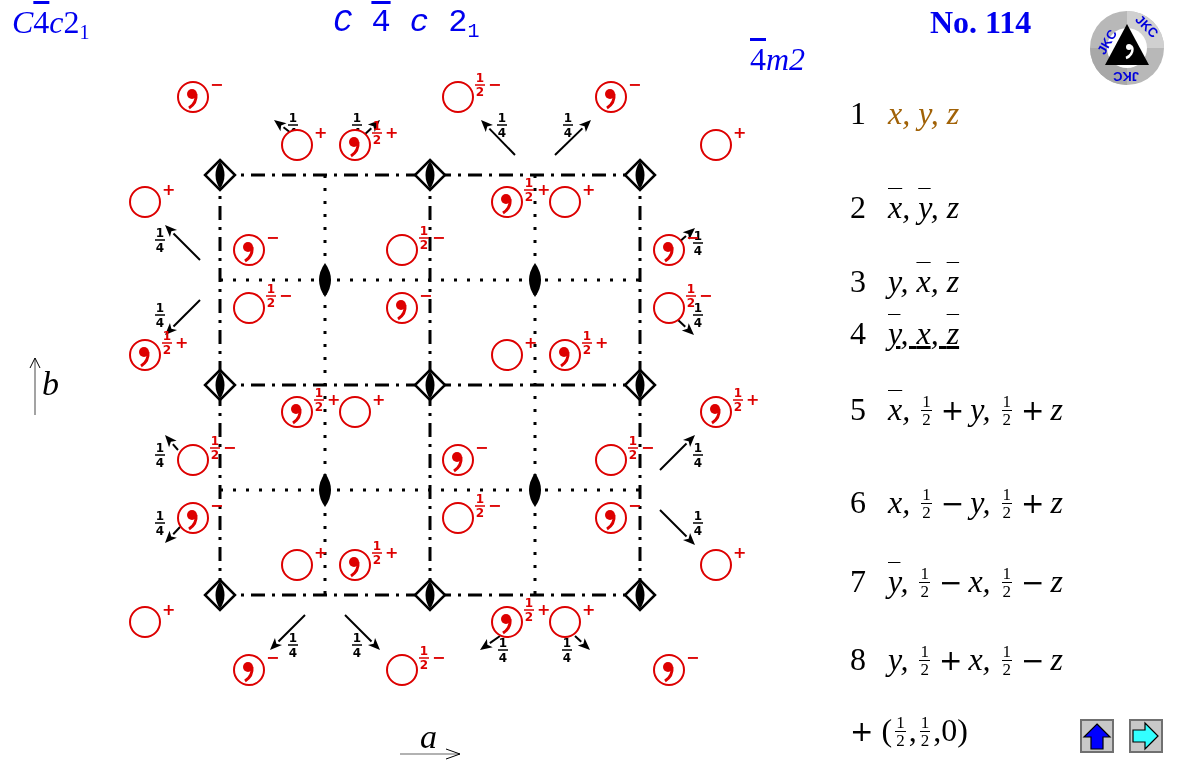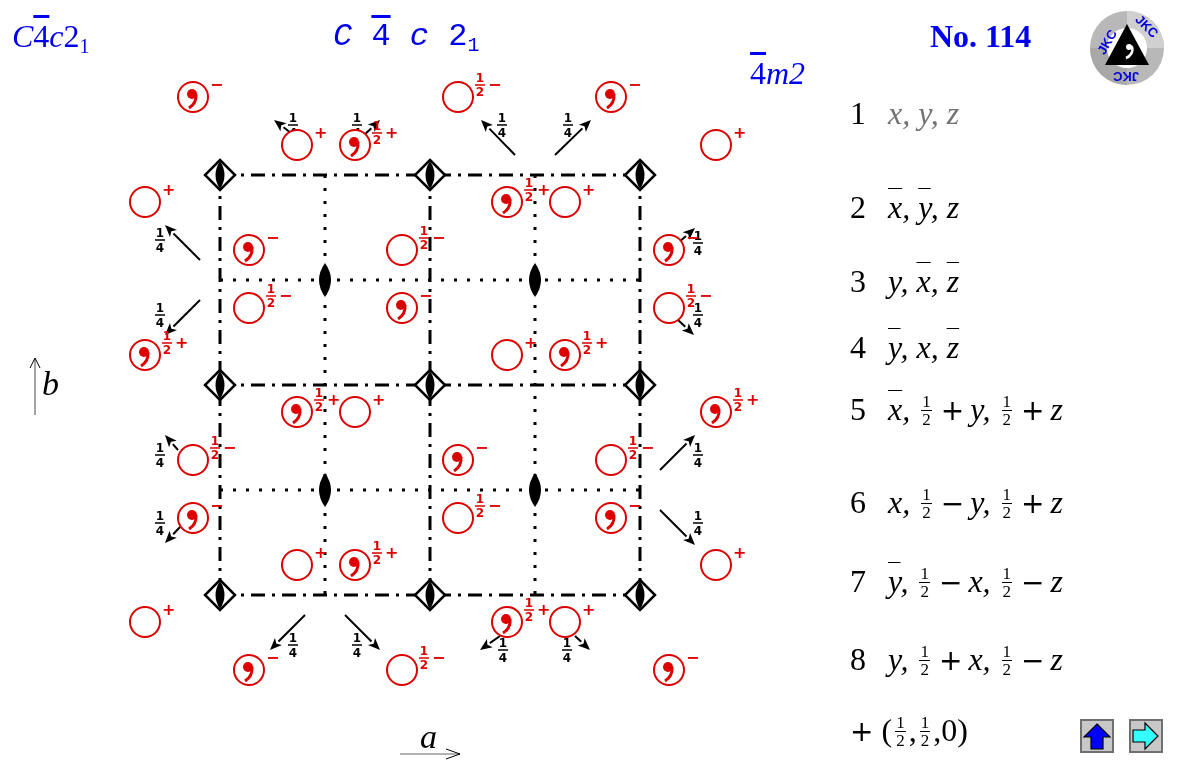--- a/index.html
+++ b/index.html
@@ -1,31 +1,31 @@
 <!DOCTYPE html>
 <html><head>
 <meta charset="utf-8">
 <style>
   html, body { margin: 0; padding: 0; background: #ffffff; }
   body { width: 1180px; height: 770px; position: relative; overflow: hidden;
          font-family: "Liberation Serif", "DejaVu Serif", serif; }
-  .hdr { position: absolute; top: 18px; font-size: 32px; color: #0000ee; white-space: nowrap; }
+  .hdr { position: absolute; top: 4px; font-size: 32px; color: #0000ee; white-space: nowrap; }
   .hdr .it { font-style: italic; }
   .hdr .ov { text-decoration: overline; }
   .hdr sub { font-size: 20px; vertical-align: -6px; }
   #hm-short { left: 12px; }
   #hm-full { left: 333px; font-family: Liberation Mono, monospace; }
   #pg { left: 750px; margin-top: 37px; }
   #num { left: 930px; font-weight: bold; }
   .logo { position: absolute; left: 1089px; top: 10px; width: 76px; height: 76px; }
   .ops { position: absolute; left: 850px; top: 88px; font-size: 32px; color: #000; }
   .op { position: absolute; white-space: nowrap; height: 50px; line-height: 50px; }
   .op .n { display: inline-block; width: 38px; }
   .op .c { font-style: italic; }
-  .op.first .c { color: #737373; }
+  .op.first .c { color: #a16207; }
   .ov { text-decoration: overline; text-decoration-thickness: 1px; }
   .frac { display: inline-flex; flex-direction: column; align-items: center; vertical-align: middle;
           font-size: 17px; line-height: 17px; font-style: normal; margin: 0 3px; position: relative; top: -2px; }
   .frac .num { border-bottom: 1px solid #000; padding: 0 1px; }
   .op .sym { font-style: normal; font-family: "DejaVu Sans", sans-serif; font-size: 28px; margin: 0 6px; }
   .centering { position: absolute; left: 850px; top: 712px; font-size: 32px; white-space: nowrap; }
   .centering .sym { font-family: "DejaVu Sans", sans-serif; font-size: 28px; margin-right: 8px; }
   .nav { position: absolute; top: 719px; width: 34px; height: 34px; background: #c8c8c8;
          border: 2px solid #707070; box-sizing: border-box; cursor: pointer; }
   #nav-up { left: 1080px; }
@@ -476,21 +476,21 @@
     <line x1="400" y1="754" x2="460" y2="754" stroke="#666" stroke-width="1.2"></line>
     <polyline points="446,749 460,754 446,759" fill="none" stroke="#000" stroke-width="1"></polyline>
     <text class="lbl-axis" x="420" y="748">a</text>
   </g>
 </svg>
 
 <div class="ops" id="ops">
     <div class="op first" style="top: 0px;"><span class="n">1</span><span class="c"><span>x</span><span>, </span><span>y</span><span>, </span><span>z</span></span></div>
     <div class="op" style="top: 94px;"><span class="n">2</span><span class="c"><span class="ov">x</span><span>, </span><span class="ov">y</span><span>, </span><span>z</span></span></div>
     <div class="op" style="top: 156px; margin-top: 12px;"><span class="n">3</span><span class="c"><span>y</span><span>, </span><span class="ov">x</span><span>, </span><span class="ov">z</span></span></div>
-    <div class="op" style="top: 234px;"><span class="n">4</span><span class="c"><span class="ov">y</span><span>, </span><span>x</span><span>, </span><span class="ov">z</span></span></div>
+    <div class="op" style="top: 220px; text-decoration: underline;"><span class="n">4</span><span class="c"><span class="ov">y</span><span>, </span><span>x</span><span>, </span><span class="ov">z</span></span></div>
     <div class="op" style="top: 296px;"><span class="n">5</span><span class="c"><span class="ov">x</span><span>, </span><span class="frac">
           <span class="num">1</span>
           <span>2</span>
         </span><span class="sym">+</span><span>y</span><span>, </span><span class="frac">
           <span class="num">1</span>
           <span>2</span>
         </span><span class="sym">+</span><span>z</span></span></div>
     <div class="op" style="top: 389px;"><span class="n">6</span><span class="c"><span>x</span><span>, </span><span class="frac">
           <span class="num">1</span>
           <span>2</span>

